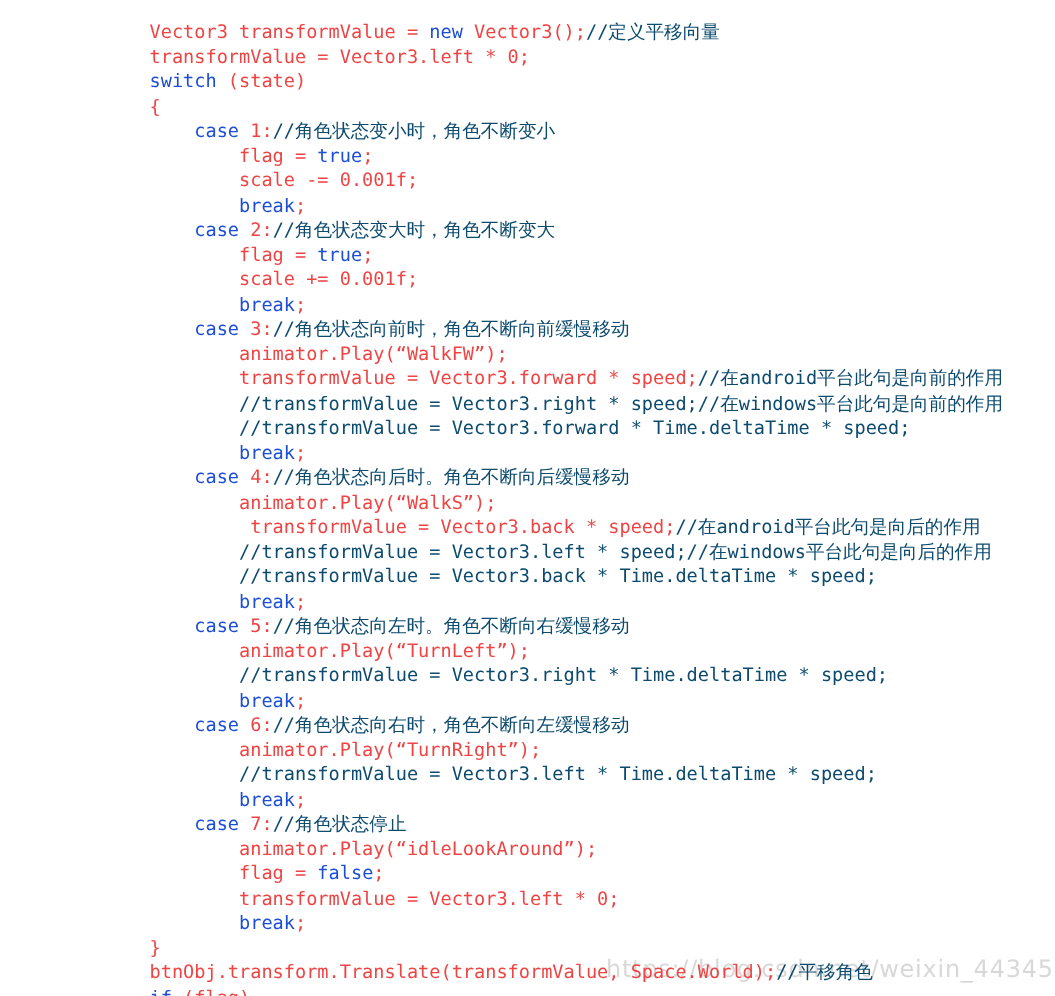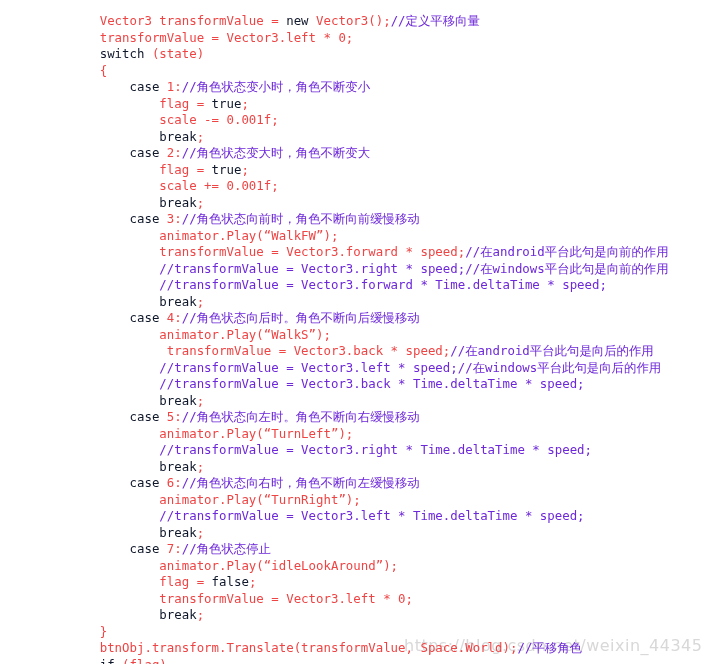--- a/index.html
+++ b/index.html
@@ -28,22 +28,22 @@
     white-space: pre;
     letter-spacing: 0px;
     z-index: 2;
   }
   .ln {
     display: block;
     height: 16.5px;
     padding-left: 40px;
     white-space: pre;
   }
-  .kw  { color: #0f172a; }
-  .cm  { color: #6d28d9; margin-top: 16px; }
+  .kw  { color: #1d4ed8; }
+  .cm  { color: #0c4a6e; margin-top: 16px; }
   .pl  { color: #ef4444; }
   #watermark {
     position: absolute;
     left: 404px;
     top: 636px;
     font-family: "DejaVu Sans", "Liberation Sans", sans-serif;
     font-size: 16px;
     letter-spacing: 0.5px;
     color: #d8d8d8;
     white-space: nowrap;

